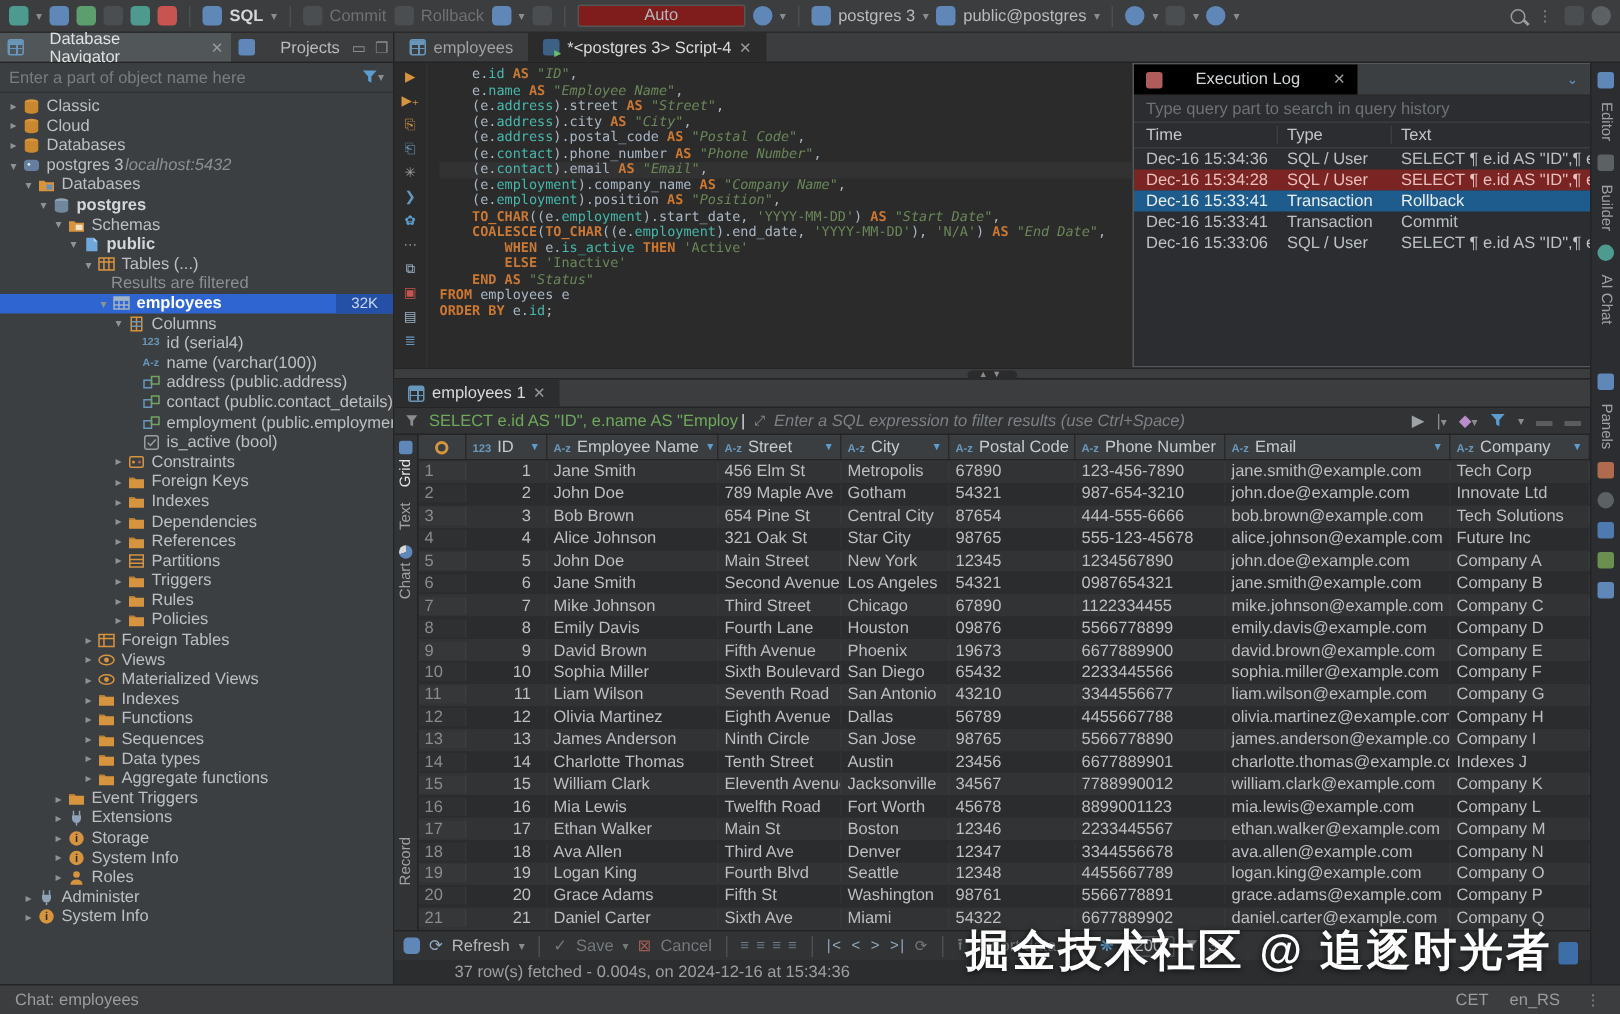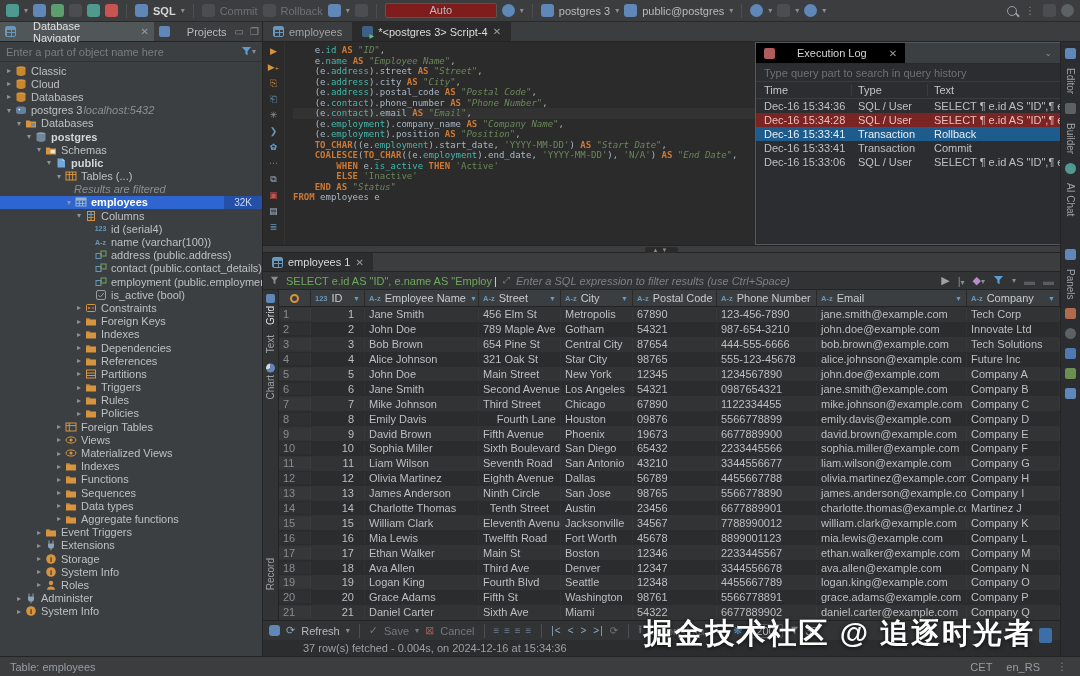--- a/index.html
+++ b/index.html
@@ -41,21 +41,21 @@
   #sidebar { width:263px; background:#3c3f41; border-right:1px solid #242424; display:flex; flex-direction:column; overflow:hidden; }
   #filter-row { height:20px; display:flex; align-items:center; padding:0 6px; color:#797d80; font-size:11px; border-bottom:1px solid #333; }
   #filter-row .grow{flex:1;}
   #tree { flex:1; overflow:hidden; padding-top:2px; }
   .trow { height:13.2px; display:flex; align-items:center; white-space:nowrap; color:#bdc0c3; font-size:11px; }
   .trow .chev { width:10px; flex:none; color:#8f9295; font-size:8px; text-align:center; }
   .trow .tico { width:13px; height:12px; flex:none; margin-right:4px; display:inline-flex; align-items:center; justify-content:center; }
   .trow .tico svg { width:12px; height:12px; }
   .txtico { font-size:7px; color:#6897bb; letter-spacing:0; font-weight:bold; }
   .trow.bold .lbl { font-weight:bold; color:#d3d6d9; }
-  .trow.note { color:#8c8f92;font-style:italic; }
+  .trow.note { color:#8c8f92; }
   .trow.sel { background:#2e65d0; color:#fff; }
   .trow.sel .lbl { color:#fff; font-weight:bold; }
   .trow .extra { color:#8c8f92; font-style:italic; margin-left:1px; }
   .tbadge { margin-left:auto; background:#2450a8; color:#cdd9f5; font-size:10px; padding:0 10px; align-self:stretch; display:flex; align-items:center; }
 
   
   #center { flex:1; display:flex; flex-direction:column; min-width:0; }
   #editor-split { height:203px; display:flex; background:#2b2b2b; position:relative; }
   #editor-strip { width:22px; background:#2b2b2b; border-right:1px solid #333; display:flex; flex-direction:column; align-items:center; padding-top:3px; gap:4px; }
   .esico { width:12px; height:12px; font-size:9px; line-height:12px; text-align:center; flex:none; }
@@ -670,20 +670,21 @@
             <div class="cline"><span class="pl">    (e.</span><span class="fld">contact</span><span class="pl">).phone_number </span><span class="kw">AS</span><span class="pl"> </span><span class="stri">"Phone Number"</span><span class="pl">,</span></div>
             <div class="cline caret"><span class="pl">    (e.</span><span class="fld">contact</span><span class="pl">).email </span><span class="kw">AS</span><span class="pl"> </span><span class="stri">"Email"</span><span class="pl">,</span></div>
             <div class="cline"><span class="pl">    (e.</span><span class="fld">employment</span><span class="pl">).company_name </span><span class="kw">AS</span><span class="pl"> </span><span class="stri">"Company Name"</span><span class="pl">,</span></div>
             <div class="cline"><span class="pl">    (e.</span><span class="fld">employment</span><span class="pl">).position </span><span class="kw">AS</span><span class="pl"> </span><span class="stri">"Position"</span><span class="pl">,</span></div>
             <div class="cline"><span class="kw">    TO_CHAR</span><span class="pl">((e.</span><span class="fld">employment</span><span class="pl">).start_date, </span><span class="str">'YYYY-MM-DD'</span><span class="pl">) </span><span class="kw">AS</span><span class="pl"> </span><span class="stri">"Start Date"</span><span class="pl">,</span></div>
             <div class="cline"><span class="kw">    COALESCE</span><span class="pl">(</span><span class="kw">TO_CHAR</span><span class="pl">((e.</span><span class="fld">employment</span><span class="pl">).end_date, </span><span class="str">'YYYY-MM-DD'</span><span class="pl">), </span><span class="str">'N/A'</span><span class="pl">) </span><span class="kw">AS</span><span class="pl"> </span><span class="stri">"End Date"</span><span class="pl">,</span></div>
             <div class="cline"><span class="kw">        WHEN</span><span class="pl"> e.</span><span class="fld">is_active</span><span class="pl"> </span><span class="kw">THEN</span><span class="pl"> </span><span class="str">'Active'</span></div>
             <div class="cline"><span class="kw">        ELSE</span><span class="pl"> </span><span class="str">'Inactive'</span></div>
             <div class="cline"><span class="kw">    END AS</span><span class="pl"> </span><span class="stri">"Status"</span></div>
             <div class="cline"><span class="kw">FROM</span><span class="pl"> employees e</span></div>
+            <div class="cline"><span class="kw">ORDER BY</span><span class="pl"> e.</span><span class="fld">id</span><span class="pl">;</span></div>
           </div>
         <div id="execlog">
           <div id="execlog-tabs">
             <div id="execlog-tab">
               <span class="ticon t-log"></span>
               <span>Execution Log</span>
               <span class="close-x">✕</span>
             </div>
             <span class="chevdown">⌄</span>
           </div>
@@ -895,21 +896,21 @@
                   <span class="gcell" style="width: 72px;">Chicago</span>
                   <span class="gcell" style="width: 84px;">67890</span>
                   <span class="gcell" style="width: 100px;">1122334455</span>
                   <span class="gcell" style="width: 150px;">mike.johnson@example.com</span>
                   <span class="gcell" style="width: 93px; flex: 1 1 0%;">Company C</span>
                 </div>
                 <div class="grow-line">
                   <span class="gcell gut" style="width: 32px;">8</span>
                   <span class="gcell num" style="width: 54px;">8</span>
                   <span class="gcell" style="width: 114px;">Emily Davis</span>
-                  <span class="gcell" style="width: 82px; text-align: right;">Fourth Lane</span>
+                  <span class="gcell" style="width: 82px;">Fourth Lane</span>
                   <span class="gcell" style="width: 72px;">Houston</span>
                   <span class="gcell" style="width: 84px;">09876</span>
                   <span class="gcell" style="width: 100px;">5566778899</span>
                   <span class="gcell" style="width: 150px;">emily.davis@example.com</span>
                   <span class="gcell" style="width: 93px; flex: 1 1 0%;">Company D</span>
                 </div>
                 <div class="grow-line">
                   <span class="gcell gut" style="width: 32px;">9</span>
                   <span class="gcell num" style="width: 54px;">9</span>
                   <span class="gcell" style="width: 114px;">David Brown</span>
@@ -961,26 +962,26 @@
                   <span class="gcell" style="width: 72px;">San Jose</span>
                   <span class="gcell" style="width: 84px;">98765</span>
                   <span class="gcell" style="width: 100px;">5566778890</span>
                   <span class="gcell" style="width: 150px;">james.anderson@example.com</span>
                   <span class="gcell" style="width: 93px; flex: 1 1 0%;">Company I</span>
                 </div>
                 <div class="grow-line">
                   <span class="gcell gut" style="width: 32px;">14</span>
                   <span class="gcell num" style="width: 54px;">14</span>
                   <span class="gcell" style="width: 114px;">Charlotte Thomas</span>
-                  <span class="gcell" style="width: 82px; text-align: center;">Tenth Street</span>
+                  <span class="gcell" style="width: 82px;">Tenth Street</span>
                   <span class="gcell" style="width: 72px;">Austin</span>
                   <span class="gcell" style="width: 84px;">23456</span>
                   <span class="gcell" style="width: 100px;">6677889901</span>
                   <span class="gcell" style="width: 150px;">charlotte.thomas@example.com</span>
-                  <span class="gcell" style="width: 93px; flex: 1 1 0%;">Martinez J</span>
+                  <span class="gcell" style="width: 93px; flex: 1 1 0%;">Indexes J</span>
                 </div>
                 <div class="grow-line">
                   <span class="gcell gut" style="width: 32px;">15</span>
                   <span class="gcell num" style="width: 54px;">15</span>
                   <span class="gcell" style="width: 114px;">William Clark</span>
                   <span class="gcell" style="width: 82px;">Eleventh Avenue</span>
                   <span class="gcell" style="width: 72px;">Jacksonville</span>
                   <span class="gcell" style="width: 84px;">34567</span>
                   <span class="gcell" style="width: 100px;">7788990012</span>
                   <span class="gcell" style="width: 150px;">william.clark@example.com</span>
@@ -1102,21 +1103,21 @@
       <span class="rtab">Panels</span>
       <span class="rico" style="background:#b06a4e"></span>
       <span class="rico" style="background:#5c6164;border-radius:50%"></span>
       <span class="rico" style="background:#4e7ab0"></span>
       <span class="rico" style="background:#6a8f4e"></span>
       <span class="rico" style="background:#5f87b8"></span>
     </div>
   </div>
 
   <div id="statusbar">
-    <span>Table: employees</span>
+    <span>Chat: employees</span>
     <span class="grow"></span>
     <span>CET</span>
     <span>en_RS</span>
     <span class="winbtn">⋮</span>
   </div>
 
   <div id="watermark"><span>掘金技术社区 @ 追逐时光者</span><span class="wmdoc"></span></div>
 </div>
 
 </body></html>

